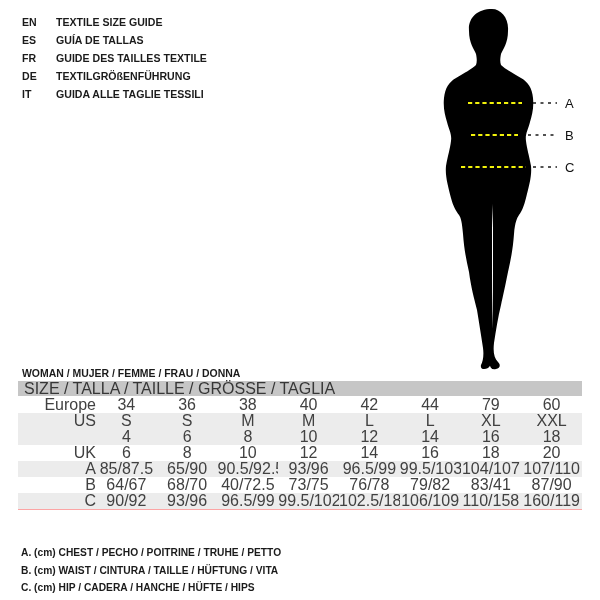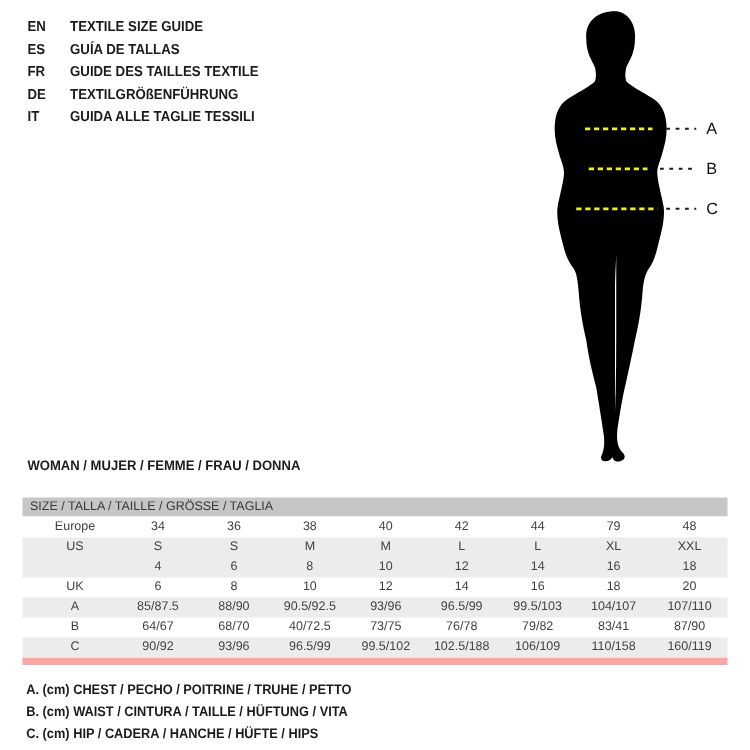--- a/index.html
+++ b/index.html
@@ -10,26 +10,26 @@
   
   .lang-block{position:absolute;left:22px;top:13px;transform:scaleX(.92);transform-origin:left top;}
   .lang-row{display:flex;height:18px;line-height:18px;font-size:11.5px;font-weight:bold;color:#1b1b1b;white-space:nowrap;}
   .lang-code{width:37px;flex:0 0 37px;}
   
   .figure-svg{position:absolute;left:0;top:0;width:600px;height:380px;}
   .measure-label{font-family:"Liberation Sans",sans-serif;font-size:13px;fill:#111;}
   
   .woman-title{position:absolute;left:22px;top:367px;font-size:11px;font-weight:bold;color:#1b1b1b;transform:scaleX(.95);transform-origin:left top;white-space:nowrap;}
   
-  .size-table{position:absolute;left:18px;top:398px;width:564px;font-size:10px;color:#414141;border-bottom:6px solid #fca5a5;}
+  .size-table{position:absolute;left:18px;top:381px;width:564px;font-size:16px;color:#414141;border-bottom:1px solid #fca5a5;}
   .st-header{height:15px;line-height:15px;background:#c6c6c6;color:#373737;padding-left:6px;margin-bottom:1px;white-space:nowrap;}
   .st-row{display:grid;grid-template-columns:78px repeat(8,1fr);height:16px;line-height:16px;}
   .st-row.shaded{background:#ececec;}
   .st-cell{text-align:center;overflow:hidden;white-space:nowrap;}
-  .st-label{text-align:center;padding-left:6px;}
+  .st-label{text-align:right;padding-left:6px;}
   
   .legend{position:absolute;left:21px;top:544px;transform:scaleX(.93);transform-origin:left top;}
   .legend-line{height:17.5px;line-height:17.5px;font-size:11px;font-weight:bold;color:#1b1b1b;white-space:nowrap;}
 </style>
 </head>
 <body>
 
 <div class="page">
 
   <div class="lang-block">
@@ -121,21 +121,21 @@
     <div>
         <div class="st-row">
           <div class="st-cell st-label">Europe</div>
           <div class="st-cell">34</div>
           <div class="st-cell">36</div>
           <div class="st-cell">38</div>
           <div class="st-cell">40</div>
           <div class="st-cell">42</div>
           <div class="st-cell">44</div>
           <div class="st-cell">79</div>
-          <div class="st-cell">48</div>
+          <div class="st-cell">60</div>
         </div>
         <div class="st-row shaded">
           <div class="st-cell st-label">US</div>
           <div class="st-cell">S</div>
           <div class="st-cell">S</div>
           <div class="st-cell">M</div>
           <div class="st-cell">M</div>
           <div class="st-cell">L</div>
           <div class="st-cell">L</div>
           <div class="st-cell">XL</div>
@@ -159,21 +159,21 @@
           <div class="st-cell">10</div>
           <div class="st-cell">12</div>
           <div class="st-cell">14</div>
           <div class="st-cell">16</div>
           <div class="st-cell">18</div>
           <div class="st-cell">20</div>
         </div>
         <div class="st-row shaded">
           <div class="st-cell st-label">A</div>
           <div class="st-cell">85/87.5</div>
-          <div class="st-cell">88/90</div>
+          <div class="st-cell">65/90</div>
           <div class="st-cell">90.5/92.5</div>
           <div class="st-cell">93/96</div>
           <div class="st-cell">96.5/99</div>
           <div class="st-cell">99.5/103</div>
           <div class="st-cell">104/107</div>
           <div class="st-cell">107/110</div>
         </div>
         <div class="st-row">
           <div class="st-cell st-label">B</div>
           <div class="st-cell">64/67</div>

